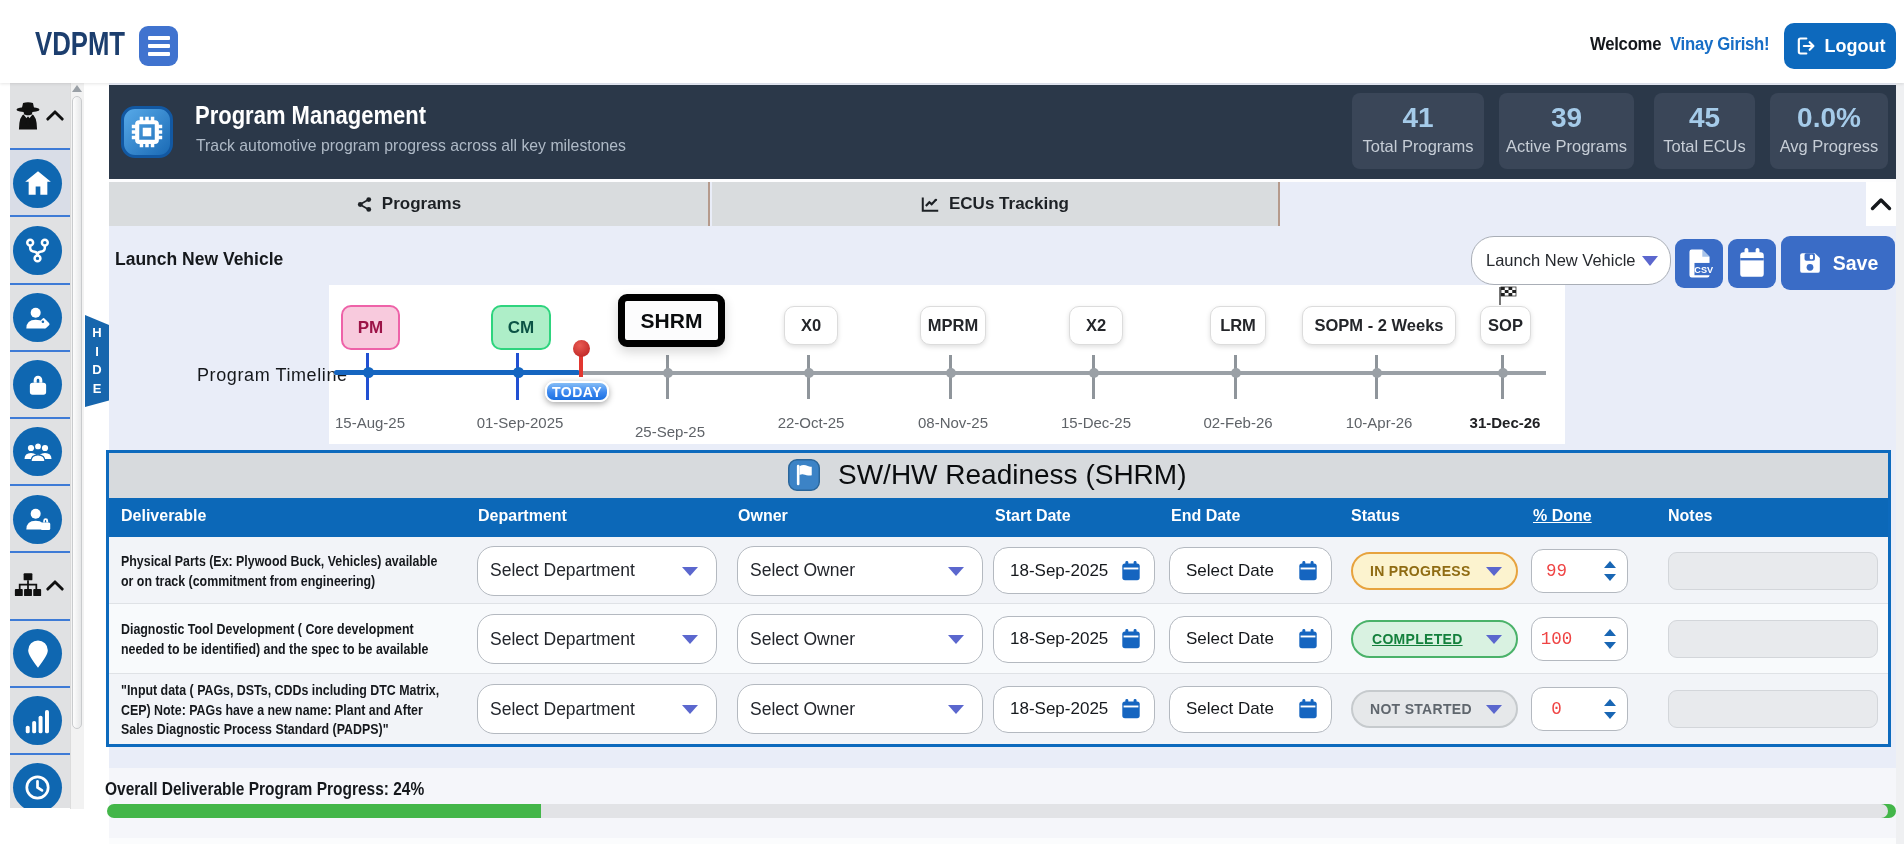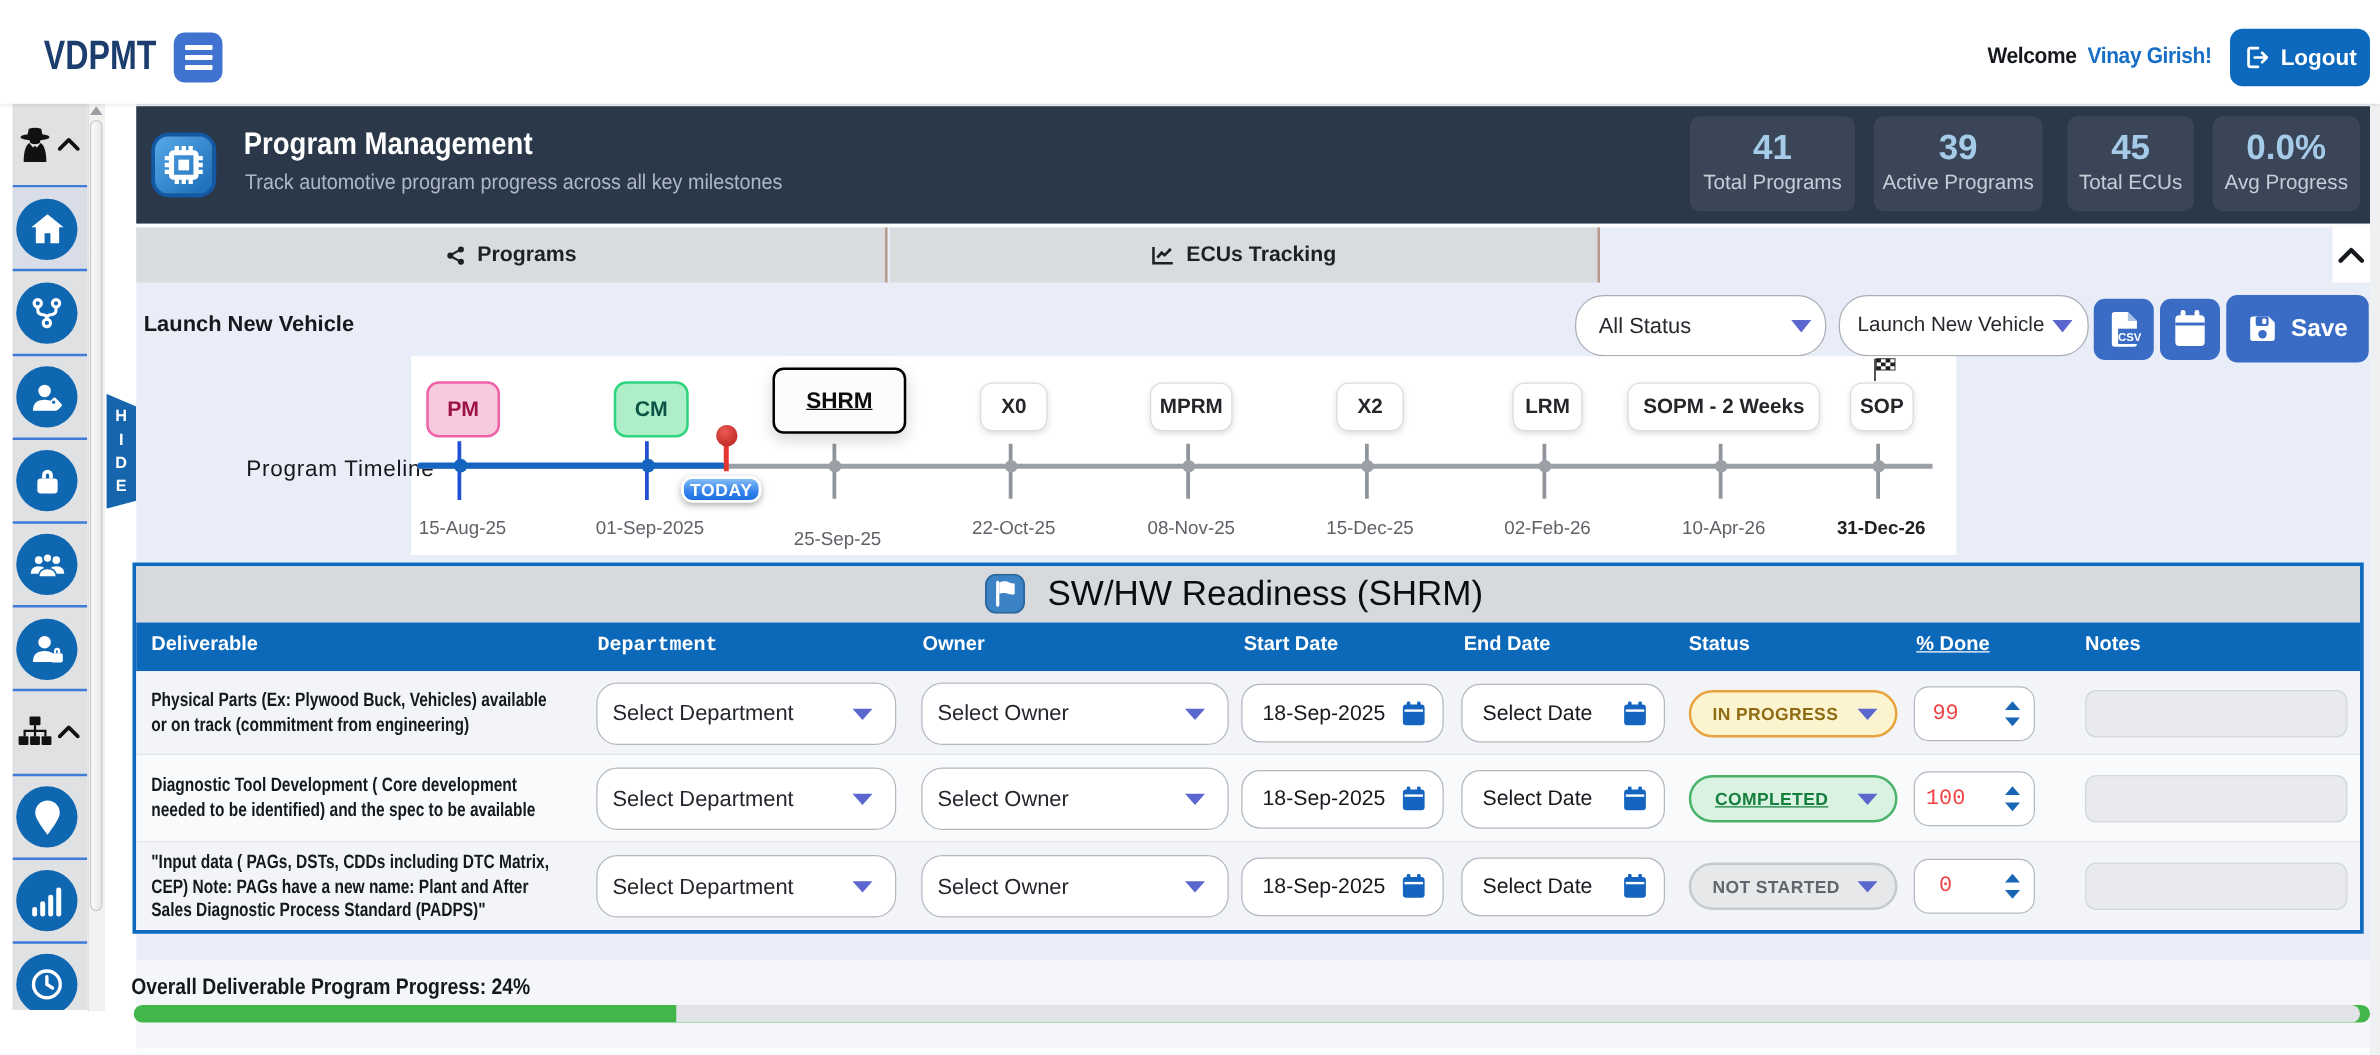--- a/index.html
+++ b/index.html
@@ -159,22 +159,20 @@
       </div>
       <div id="chevbox">
         <svg width="22" height="14" viewBox="0 0 22 14" fill="none" stroke="#15181c" stroke-width="3.4" stroke-linecap="round" stroke-linejoin="round">
             <path d="M2.5 11.5L11 3l8.5 8.5"></path>
           </svg>
       </div>
     </div>
 
     <div id="lnv-label" class="abs">Launch New Vehicle</div>
 
-    <div class="sel" style="left:1151px;top:153px;width:201px;height:49px;padding-left:18px;">All Status
-      <div class="caret" style="right:11px;top:19px;"></div></div>
     <div class="sel" style="left:1362px;top:153px;width:200px;height:49px;padding-left:14px;font-size:16.5px;">Launch New Vehicle
       <div class="caret" style="right:12px;top:19px;"></div></div>
     <div class="iconbtn" style="left:1566px;top:156px;width:48px;height:49px;">
       <svg width="27" height="29" viewBox="0 0 24 26">
           <path d="M5 0.5h9.5l6.5 6.5v16.5a2 2 0 01-2 2H5a2 2 0 01-2-2v-21a2 2 0 012-2z" fill="#fff"></path>
           <path d="M14.5 0.5l6.5 6.5h-6.5z" fill="#a9c4e9"></path>
           <rect x="7.5" y="12.5" width="16.5" height="11" fill="#3a6cc6"></rect>
           <text x="15.8" y="21.6" font-size="8.2" font-weight="bold" fill="#fff" text-anchor="middle" font-family="Liberation Sans">CSV</text>
         </svg>
     </div>
@@ -224,21 +222,21 @@
 
       <div class="abs" style="left:470px;top:270px;width:3.5px;height:24px;background:#e23730;"></div>
       <div class="dot" style="left:463.5px;top:256.5px;width:17px;height:17px;background:radial-gradient(circle at 40% 32%,#e95a52,#b71c1c);"></div>
 
       <div class="abs" style="left:436px;top:298px;width:64px;height:21px;border-radius:9px;border:2px solid #fff;
         background:linear-gradient(#85bdf6,#3c88ef 55%,#1a6fe0);box-shadow:0 2px 6px rgba(0,0,0,.35);color:#fff;font-size:14px;
         font-weight:bold;display:flex;align-items:center;justify-content:center;letter-spacing:0.5px;">TODAY</div>
 
       <div class="ms" style="left:232px;top:222px;width:59px;height:45px;background:#f8cadd;border:2.5px solid #ee62a8;color:#9c1347;font-size:17px;">PM</div>
       <div class="ms" style="left:382px;top:222px;width:60px;height:45px;background:#aeeec8;border:2.5px solid #2ed47e;color:#0b5345;font-size:17px;">CM</div>
-      <div class="ms" style="left:509px;top:211px;width:107px;height:53px;background:#fcfcfd;border:2px solid #000000;box-shadow:0 5px 12px rgba(0,0,0,.16);font-size:18px;color:#0a0c0e;border-radius:9px;text-decoration:underline;">SHRM</div>
+      <div class="ms" style="left:509px;top:211px;width:107px;height:53px;background:#fcfcfd;border:7px solid #000000;box-shadow:0 5px 12px rgba(0,0,0,.16);font-size:21px;color:#0a0c0e;border-radius:9px;">SHRM</div>
       <div class="ms plain" style="left:675px;top:223px;width:54px;height:39px;">X0</div>
       <div class="ms plain" style="left:811px;top:223px;width:66px;height:39px;">MPRM</div>
       <div class="ms plain" style="left:960px;top:223px;width:54px;height:39px;">X2</div>
       <div class="ms plain" style="left:1101px;top:223px;width:56px;height:39px;">LRM</div>
       <div class="ms plain" style="left:1193px;top:223px;width:154px;height:39px;">SOPM - 2 Weeks</div>
       <div class="ms plain" style="left:1371px;top:223px;width:51px;height:39px;">SOP</div>
 
       <svg class="abs" style="left:1389px;top:203px;" width="22" height="19" viewBox="0 0 22 19">
         <line x1="2" y1="1" x2="2" y2="19" stroke="#555" stroke-width="1.6"></line>
         <g>
@@ -269,21 +267,21 @@
             <rect x="0.7" y="0.7" width="29.6" height="29.6" rx="8" fill="#3c83c6" stroke="#2a669b" stroke-width="1.4"></rect>
             <g fill="#fff">
               <rect x="8.6" y="5.5" width="2.5" height="20" rx="1.2"></rect>
               <path d="M11.1 7.0 C14 5.5, 16.5 5.6, 19.2 6.9 C20.5 7.5, 21.8 7.7, 23 7.4 L23 15.8 C20 16.6, 17.5 15.2, 15 14.9 C13.6 14.7, 12.3 14.9, 11.1 15.5 Z"></path>
             </g>
           </svg>
         <span class="t" style="position:absolute;left:729px;top:0;line-height:44px;">SW/HW Readiness (SHRM)</span>
       </div>
       <div id="thead">
         <span style="left:12px;">Deliverable</span>
-        <span style="left:369px;font-family:Liberation Mono, monospace;">Department</span>
+        <span style="left:369px;">Department</span>
         <span style="left:629px;">Owner</span>
         <span style="left:886px;">Start Date</span>
         <span style="left:1062px;">End Date</span>
         <span style="left:1242px;">Status</span>
         <span style="left:1424px;text-decoration:underline;">% Done</span>
         <span style="left:1559px;">Notes</span>
       </div>
 
       <div class="trow" style="top:84px;height:67px;background:#f2f4f8;"></div>
       <div class="trow" style="top:151px;height:70px;background:#f8fafc;"></div>

